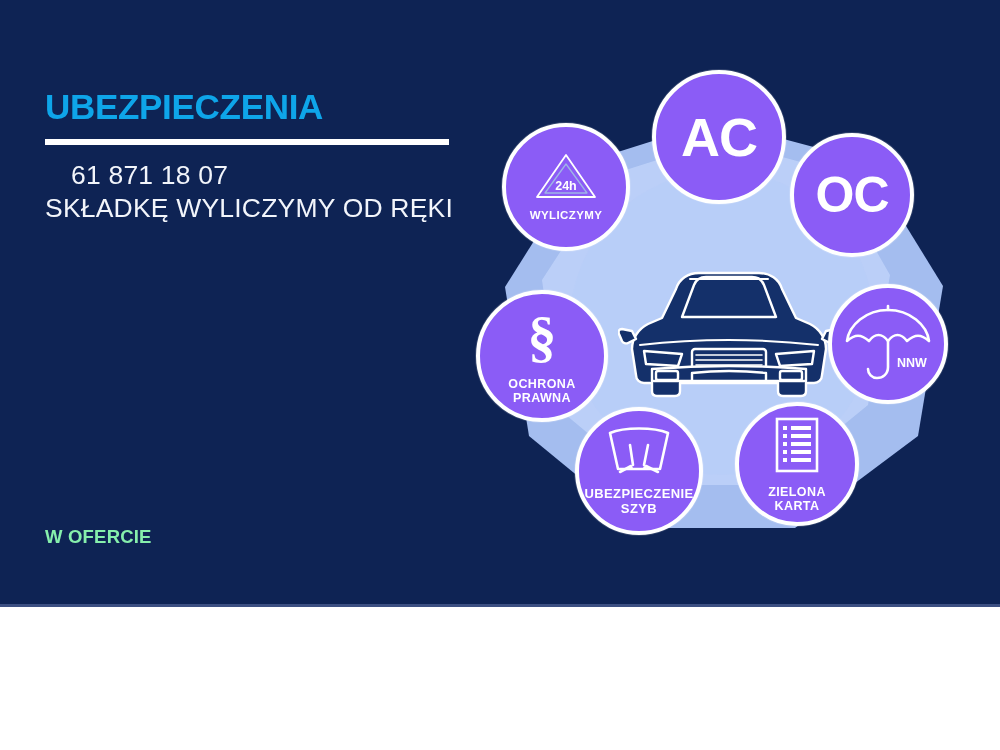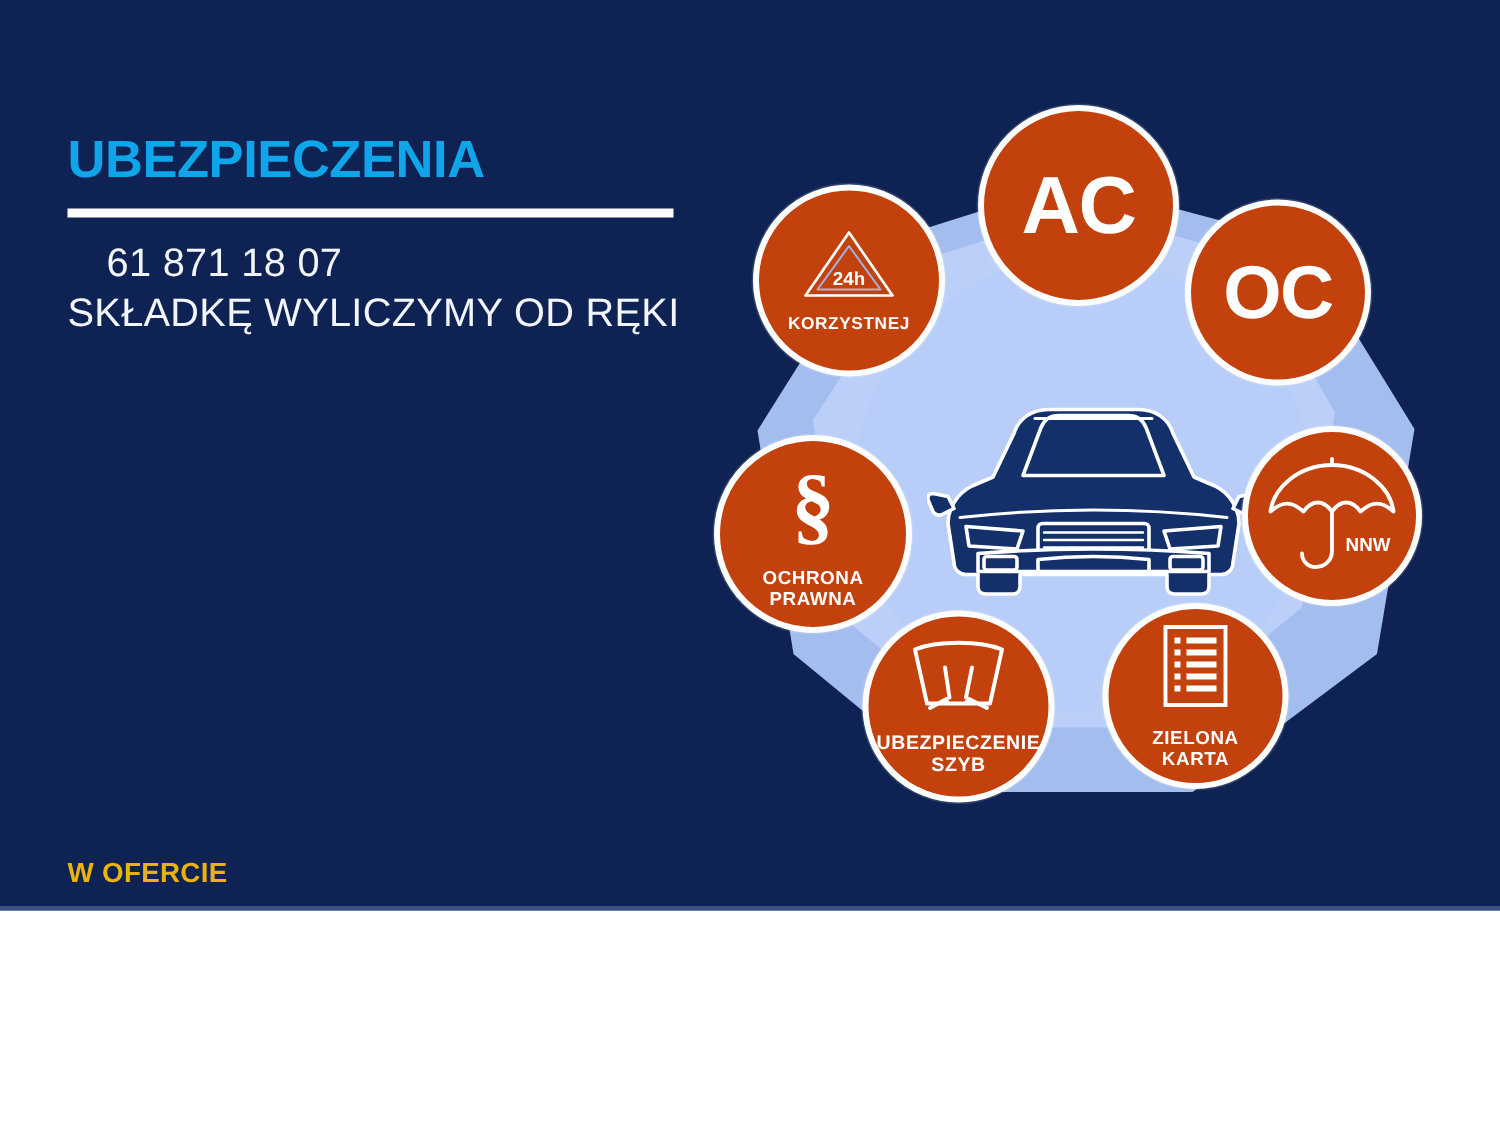--- a/index.html
+++ b/index.html
@@ -47,34 +47,33 @@
   #phone-row{ display:flex; align-items:baseline; }
   #phone-gap{ width:26px; }
 
   
   #offer { position:absolute; left:45px; top:524px; }
   .offer-line{
     font-weight:bold;
     font-size:18.5px;
     line-height:25px;
     letter-spacing:0.2px;
-    color:#eab308;
+    color:#86efac;
     white-space:nowrap;
-    margin-top:45px;
   }
 
   
   #diagram{ position:absolute; left:470px; top:85px; width:520px; height:500px; }
   #blob-wrap{ position:absolute; inset:0; }
   #blob-wrap svg{ display:block; }
 
   .node{
     position:absolute;
     border-radius:50%;
-    background:#c2410c;
+    background:#8b5cf6;
     border:4px solid #ffffff;
     box-shadow:0 0 0 1px rgba(255,255,255,.15);
     display:flex; flex-direction:column;
     align-items:center; justify-content:center;
     color:#ffffff;
     text-align:center;
   }
   .node-label{
     font-weight:bold;
     letter-spacing:0.4px;
@@ -186,21 +185,21 @@
     </div>
 
     <div class="node" id="node-assistance">
       <span class="node-ico">
         <svg width="62" height="48" viewBox="0 0 62 48" aria-hidden="true">
           <path d="M31 3 L60 45 L2 45 Z" fill="none" stroke="#ffffff" stroke-width="1.8" stroke-linejoin="round"></path>
           <path d="M31 12 L52 41 L10 41 Z" fill="none" stroke="#9fb5e6" stroke-width="1.3" stroke-linejoin="round"></path>
           <text x="31" y="38" text-anchor="middle" fill="#ffffff" font-family="Liberation Sans, sans-serif" font-size="12.5" font-weight="bold">24h</text>
         </svg>
       </span>
-      <span class="node-label">KORZYSTNEJ</span>
+      <span class="node-label">WYLICZYMY</span>
     </div>
 
     <div class="node" id="node-ac">
       <span class="big-letters">AC</span>
     </div>
 
     <div class="node" id="node-oc">
       <span class="big-letters">OC</span>
     </div>
 

